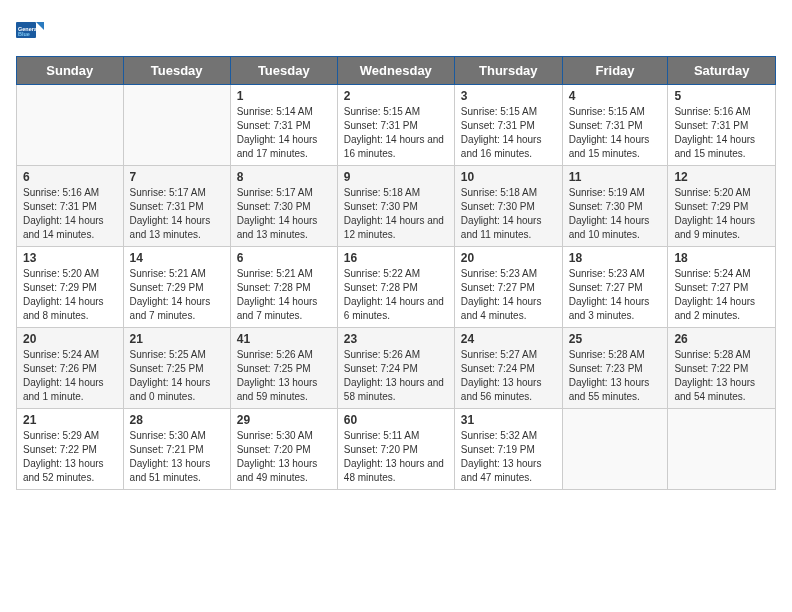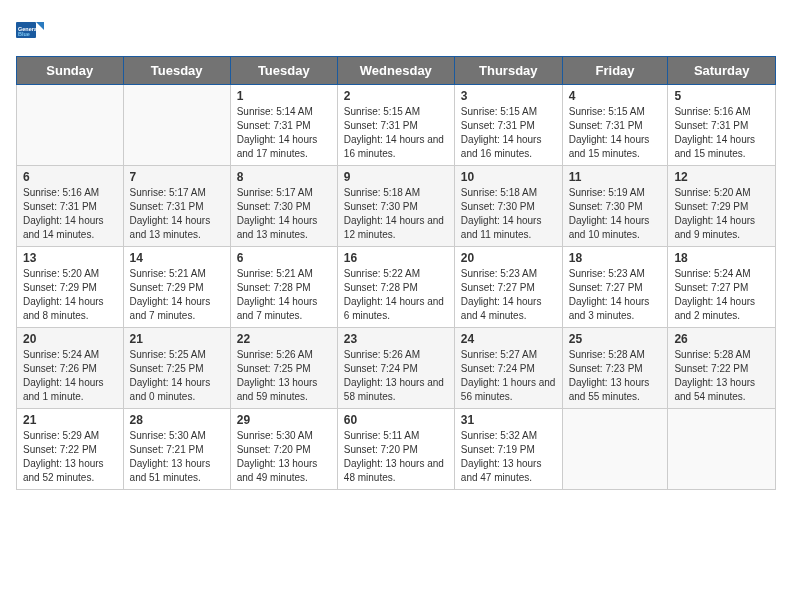--- a/index.html
+++ b/index.html
@@ -296,41 +296,41 @@
         </td>
         <td>
           <span class="day-num">21</span>
 <div class="day-info">
   <span>Sunrise: 5:25 AM</span><br>
   <span>Sunset: 7:25 PM</span><br>
   <span>Daylight: 14 hours and 0 minutes.</span>
 </div>
         </td>
         <td>
-          <span class="day-num">22</span>
+          <span class="day-num">41</span>
 <div class="day-info">
   <span>Sunrise: 5:26 AM</span><br>
   <span>Sunset: 7:25 PM</span><br>
   <span>Daylight: 13 hours and 59 minutes.</span>
 </div>
         </td>
         <td>
           <span class="day-num">23</span>
 <div class="day-info">
   <span>Sunrise: 5:26 AM</span><br>
   <span>Sunset: 7:24 PM</span><br>
   <span>Daylight: 13 hours and 58 minutes.</span>
 </div>
         </td>
         <td>
           <span class="day-num">24</span>
 <div class="day-info">
   <span>Sunrise: 5:27 AM</span><br>
   <span>Sunset: 7:24 PM</span><br>
-  <span>Daylight: 1 hours and 56 minutes.</span>
+  <span>Daylight: 13 hours and 56 minutes.</span>
 </div>
         </td>
         <td>
           <span class="day-num">25</span>
 <div class="day-info">
   <span>Sunrise: 5:28 AM</span><br>
   <span>Sunset: 7:23 PM</span><br>
   <span>Daylight: 13 hours and 55 minutes.</span>
 </div>
         </td>

